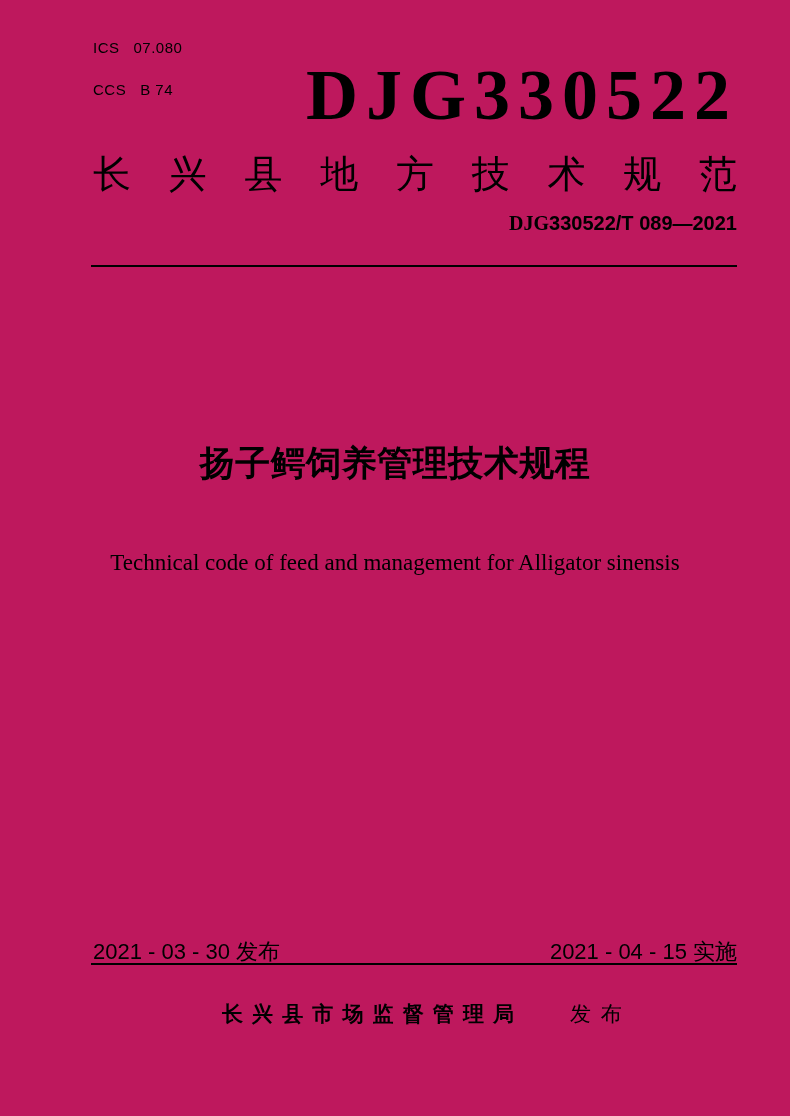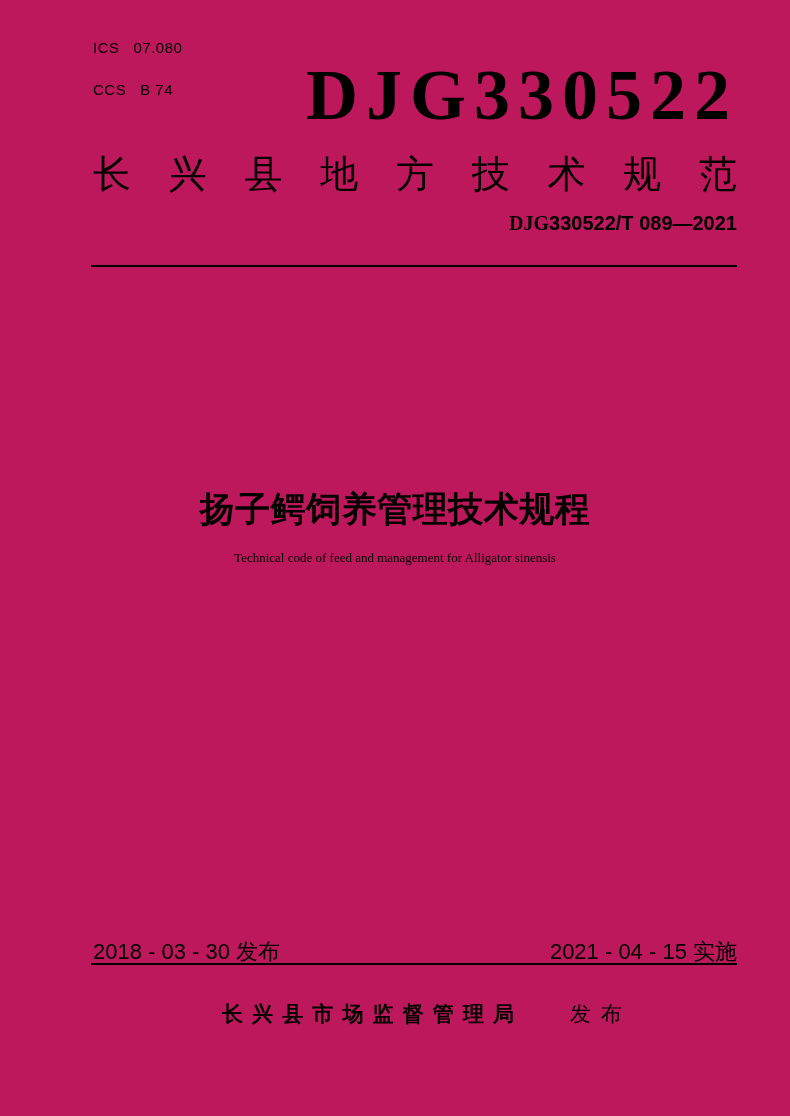--- a/index.html
+++ b/index.html
@@ -52,31 +52,31 @@
     font-weight: bold;
   }
   .std-number .serif-part { font-family: "Liberation Serif", serif; }
 
   .rule { background: #000000; height: 2px; left: 91px; width: 646px; }
   .rule-top { top: 265px; }
   .rule-dates { top: 963px; }
 
   
   .title-cn {
-    left: 0; top: 486px; width: 790px;
+    left: 0; top: 440px; width: 790px;
     text-align: center;
     font-size: 35px;
     font-weight: bold;
     letter-spacing: 0.5px;
   }
   .title-en {
     left: 0; top: 550px; width: 790px;
     text-align: center;
     font-family: "Liberation Serif", serif;
-    font-size: 13px;
+    font-size: 23px;
   }
 
   
   .date-row {
     left: 93px; top: 937px; width: 644px;
     display: flex; justify-content: space-between;
     font-size: 22px;
     white-space: nowrap;
   }
 
@@ -129,21 +129,21 @@
     <span class="serif-part">DJG</span><span>330522/T 089—2021</span>
   </div>
 
   <div class="abs rule rule-top"></div>
 
   <div class="abs title-cn">扬子鳄饲养管理技术规程</div>
 
   <div class="abs title-en">Technical code of feed and management for Alligator sinensis</div>
 
   <div class="abs date-row">
-    <span>2018 - 03 - 30 发布</span>
+    <span>2021 - 03 - 30 发布</span>
     <span>2021 - 04 - 15 实施</span>
   </div>
 
   <div class="abs rule rule-dates"></div>
 
   <div class="abs publisher-block">
     <div class="publisher-col">
       <div data-justify-chars="">
           <span>长</span>
           <span>兴</span>

